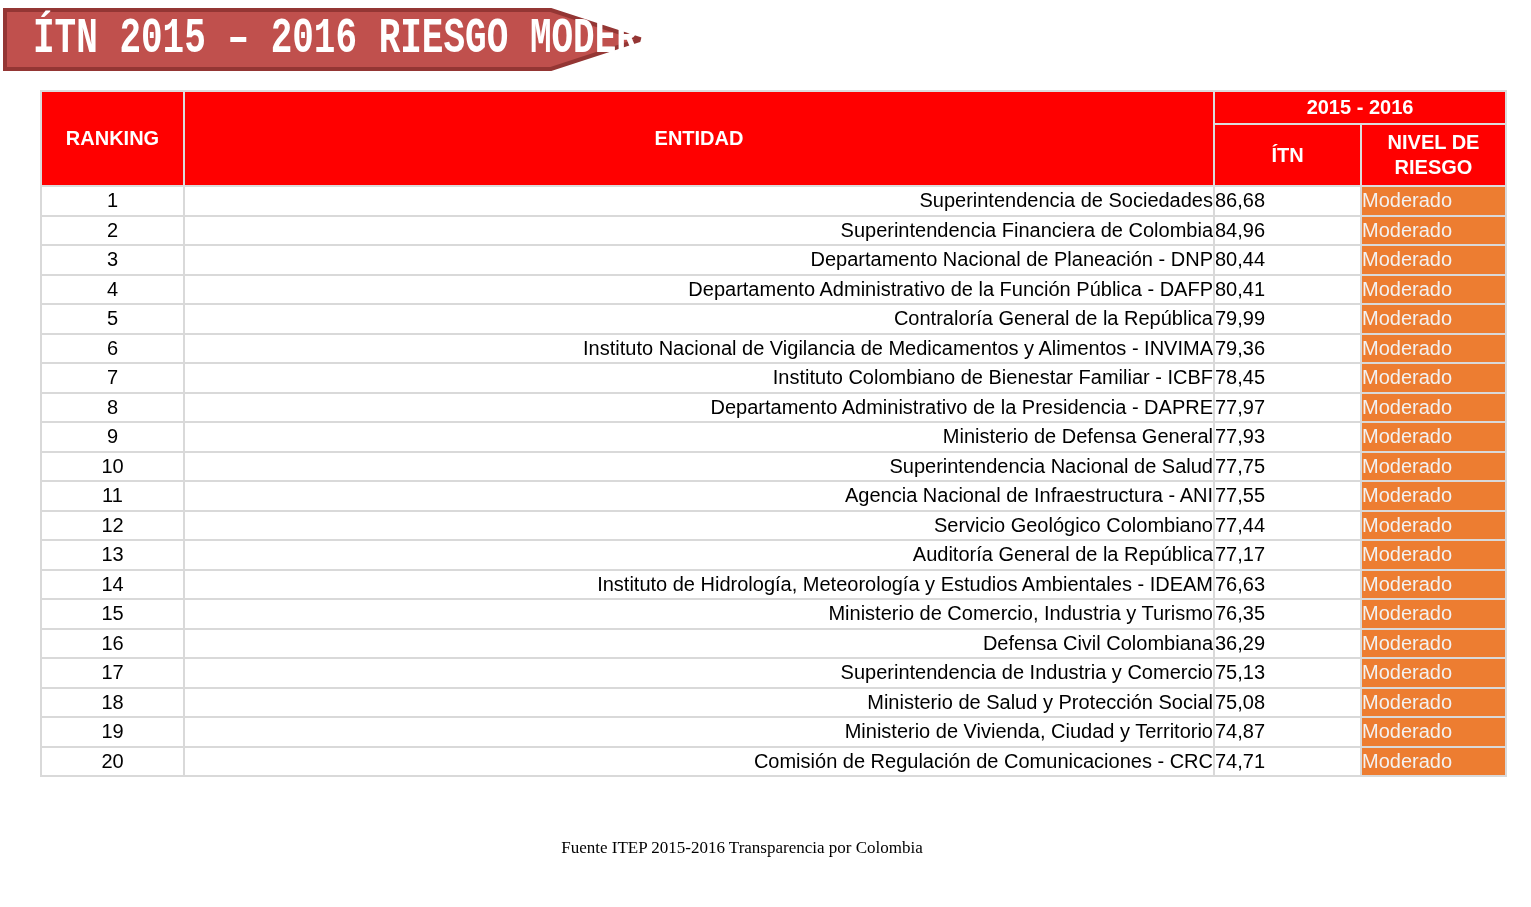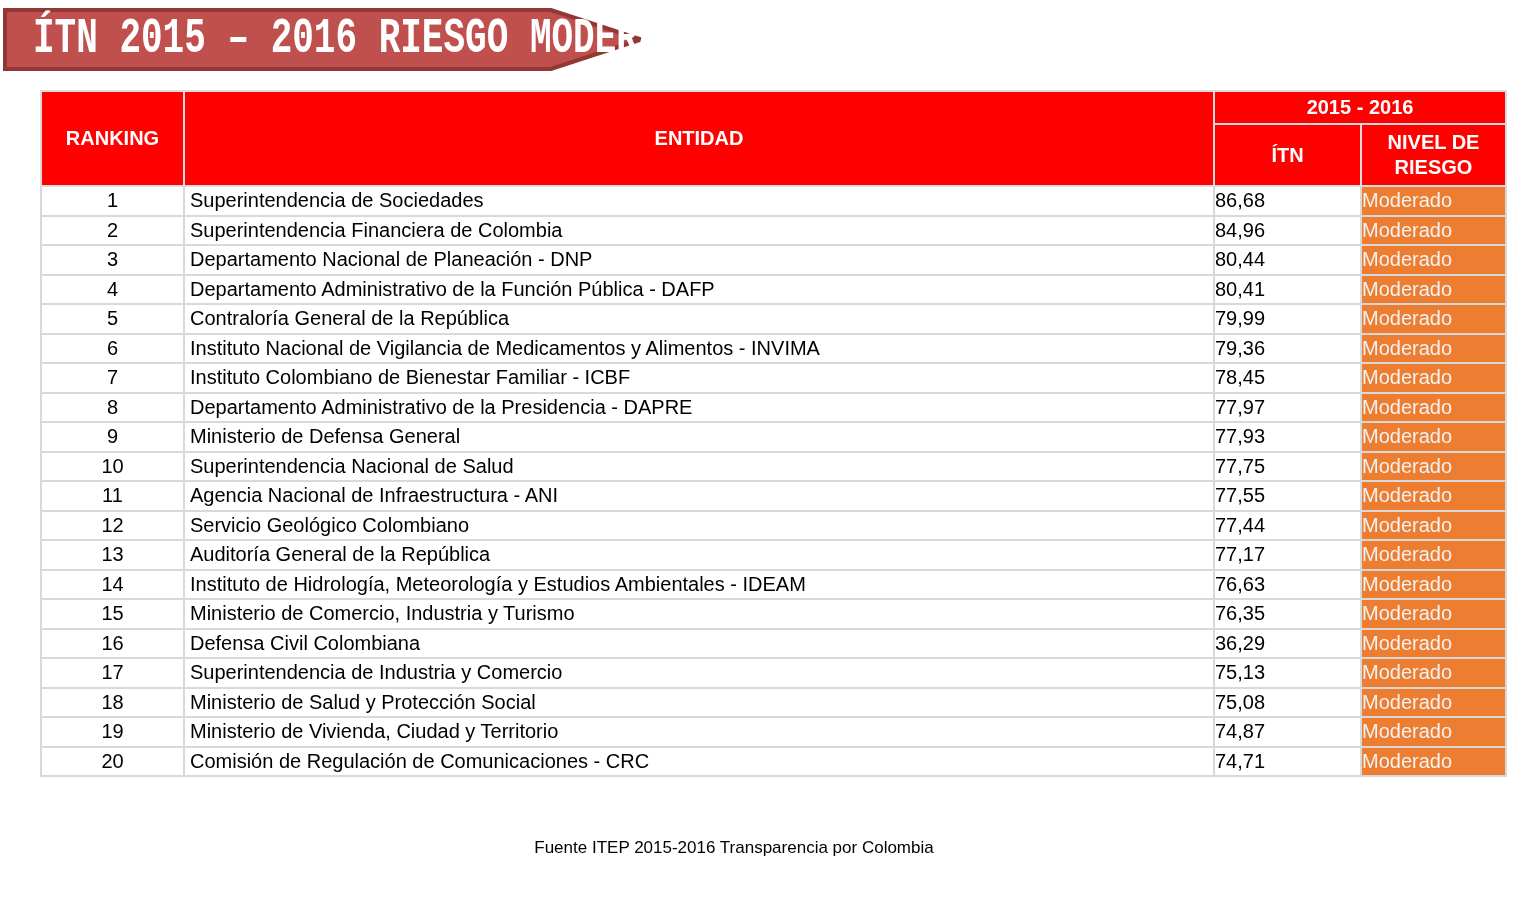--- a/index.html
+++ b/index.html
@@ -74,37 +74,38 @@
     border: 2px solid #D9D9D9;
     font-size: 20px;
     color: #000000;
     height: 27.5px;
     padding: 0;
     vertical-align: middle;
     overflow: hidden;
     white-space: nowrap;
   }
   td.rank   { text-align: center; }
-  td.entity { text-align: left; padding-left: 5px; }
+  td.entity { text-align: right; padding-left: 5px; }
   td.itn    { text-align: left; }
   td.nivel  {
     background: var(--badge-orange, #ED7D31);
     color: #F2F2F2;
     text-align: left;
   }
 
   
   .footer {
     position: absolute;
-    left: 4px;
+    left: 12px;
     top: 838px;
     width: 1460px;
     text-align: center;
     font-size: 17px;
     color: #000000;
+    font-family: Liberation Serif, serif;
   }
 </style>
 </head>
 <body>
 
 <div class="banner">
   <svg width="644" height="63" viewBox="0 0 644 63" aria-hidden="true">
     <polygon points="2,2 548,2 638,31.5 548,61 2,61"></polygon>
   </svg>
   <span class="banner-text">ÍTN 2015 – 2016 RIESGO MODERADO</span>

